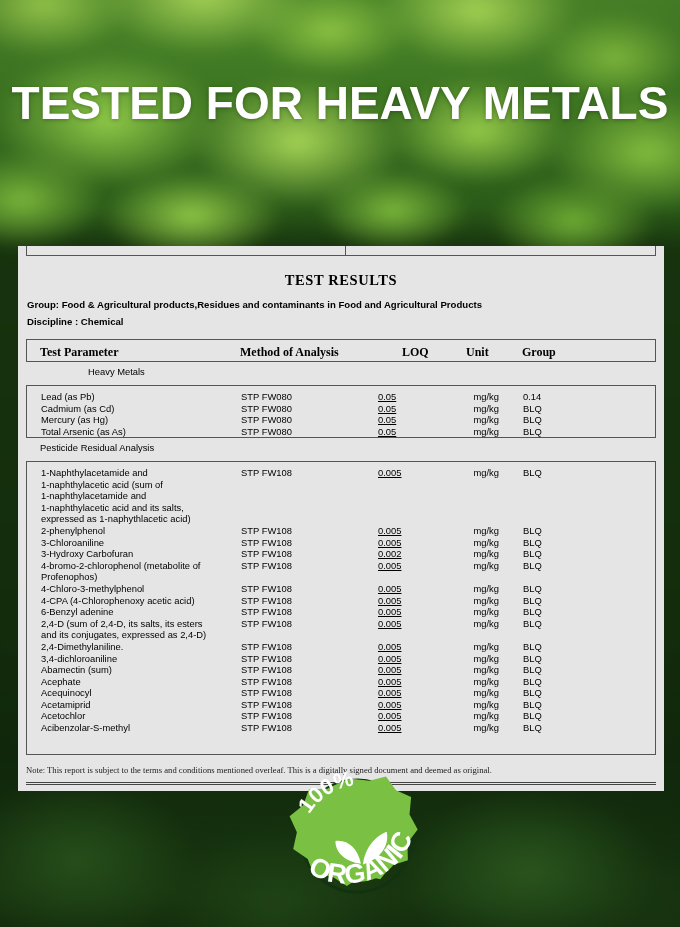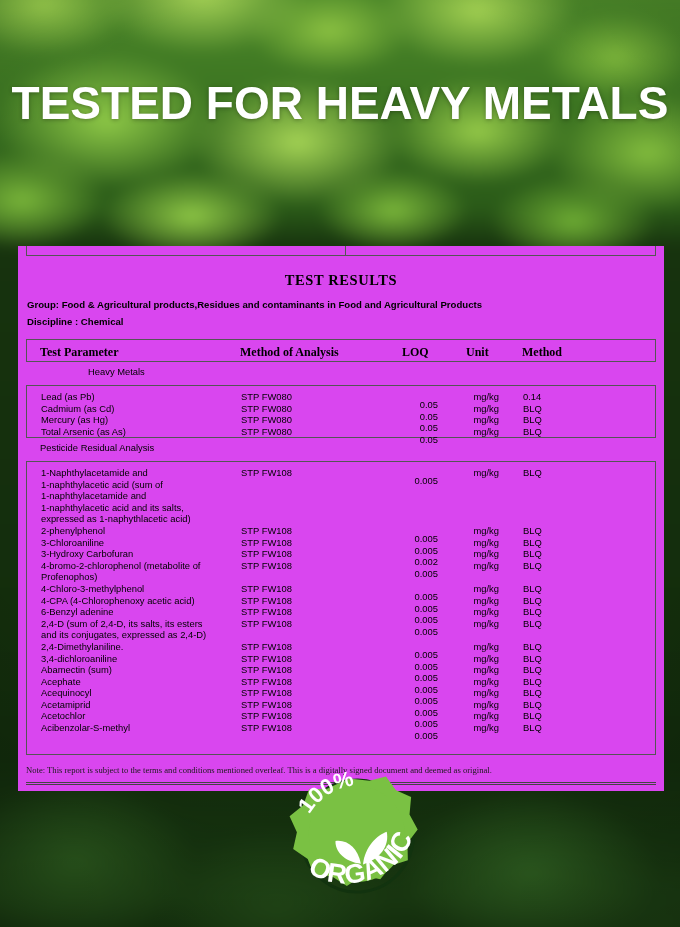--- a/index.html
+++ b/index.html
@@ -70,21 +70,21 @@
     text-shadow: 0 1px 4px rgba(0,0,0,0.30);
   }
 
   
   .doc {
     position: absolute;
     left: 18px;
     top: 246px;
     width: 646px;
     height: 545px;
-    background: #d946ef;
+    background: #e5e5e5;
     color: #000000;
     overflow: hidden;
   }
   .doc-clip-top {
     position: absolute;
     left: 0; top: 0;
     width: 646px; height: 10px;
     overflow: hidden;
   }
   
@@ -177,21 +177,21 @@
   .rows-pest   { top: 221px; }
 
   .row {
     position: relative;
     height: 11.6px;
     font-size: 9.4px;
     white-space: nowrap;
   }
   .row .param  { position: absolute; left: 23px;  top: 0; }
   .row .method { position: absolute; left: 223px; top: 0; }
-  .row .loq    { position: absolute; left: 360px; top: 8px; width: 60px; text-align: right; }
+  .row .loq    { position: absolute; left: 360px; top: 0; width: 60px; text-align: left; text-decoration: underline; }
   .row .unit   { position: absolute; left: 437px; top: 0; width: 44px; text-align: right; }
   .row .result { position: absolute; left: 505px; top: 0; }
   .row.cont { height: 11.6px; }
 
   .note {
     position: absolute;
     left: 8px;
     top: 519px;
     font-family: "Liberation Serif", serif;
     font-size: 8.6px;
@@ -242,21 +242,21 @@
     <div class="title">TEST RESULTS</div>
 
     <div class="group-line">Group: Food &amp; Agricultural products,Residues and contaminants in Food and Agricultural Products</div>
     <div class="discipline-line">Discipline : Chemical</div>
 
     <div class="box box-head"></div>
     <div class="colhdr c-param">Test Parameter</div>
     <div class="colhdr c-method">Method of Analysis</div>
     <div class="colhdr c-loq">LOQ</div>
     <div class="colhdr c-unit">Unit</div>
-    <div class="colhdr c-result">Method</div>
+    <div class="colhdr c-result">Group</div>
 
     <div class="section-label section-metals">Heavy Metals</div>
     <div class="box box-metals"></div>
     <div class="rows rows-metals" id="rows-metals">
         <div class="row">
           <span class="param">Lead (as  Pb)</span>
           <span class="method">STP FW080</span>
           <span class="loq">0.05</span>
           <span class="unit">mg/kg</span>
           <span class="result">0.14</span>

